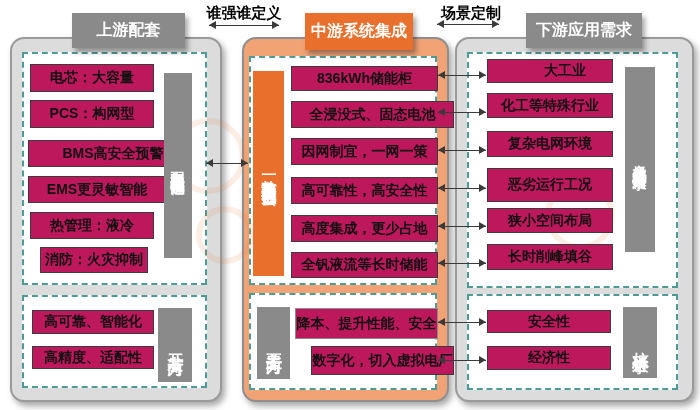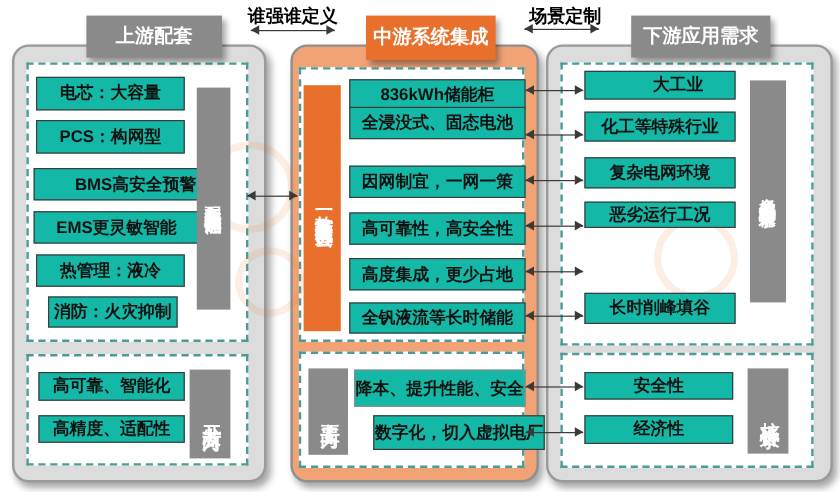--- a/index.html
+++ b/index.html
@@ -13,21 +13,21 @@
   .panel-peach { background:#F1A376; border:2px solid #8F8F8F; }
   .inner { position:absolute; background:#ffffff; border:2px dashed #4D9B96; z-index:1; box-sizing:border-box; }
   .hdr {
     position:absolute; display:flex; align-items:center; justify-content:center;
     color:#ffffff; font-weight:bold; font-size:16px; z-index:5;
     box-shadow:3px 4px 5px rgba(0,0,0,0.35);
   }
   .hdr-gray   { background:#8A8A8A; }
   .hdr-orange { background:#E8702C; }
   .box {
-    position:absolute; background:#14b8a6; border:1.5px solid #3C3C3C;
+    position:absolute; background:#be185d; border:1.5px solid #3C3C3C;
     display:flex; align-items:center; justify-content:center;
     font-weight:bold; font-size:14px; color:#111111; z-index:3;
     box-sizing:border-box; white-space:nowrap;
   }
   .box-light { border-color:#8A8A8A; }
   .vlabel {
     position:absolute; display:flex; align-items:center; justify-content:center;
     writing-mode:vertical-rl; text-orientation:upright;
     background:#8A8A8A; color:#ffffff; font-weight:bold; font-size:15px;
     letter-spacing:2px; z-index:3; box-sizing:border-box;
@@ -87,34 +87,35 @@
   <div class="box" style="left:40px;top:247px;width:108px;height:26px;">消防：火灾抑制</div>
   <div class="vlabel" style="left:164px;top:73px;width:28px;height:185px;font-size:14px;letter-spacing:1px;">配套系统的融合和适配性</div>
 
   <div class="box" style="left:32px;top:310px;width:122px;height:24px;">高可靠、智能化</div>
   <div class="box" style="left:32px;top:346px;width:122px;height:23px;">高精度、适配性</div>
   <div class="vlabel" style="left:158px;top:308px;width:34px;height:74px;font-size:16px;">开发方向</div>
 
   <div class="vlabel vlabel-orange" style="left:253px;top:71px;width:31px;height:205px;letter-spacing:1px;">一款产品打天下的时代已过去</div>
 
   <div class="box" style="left:291px;top:66px;width:147px;height:25px;">836kWh储能柜</div>
-  <div class="box" style="left:291px;top:89px;width:147px;height:27px;">全浸没式、固态电池</div>
+  <div class="box" style="left:291px;top:101px;width:163px;height:27px;">全浸没式、固态电池</div>
   <div class="box" style="left:291px;top:138px;width:147px;height:27px;">因网制宜，一网一策</div>
   <div class="box" style="left:291px;top:177px;width:147px;height:27px;">高可靠性，高安全性</div>
   <div class="box" style="left:291px;top:215px;width:147px;height:27px;">高度集成，更少占地</div>
   <div class="box" style="left:291px;top:252px;width:147px;height:26px;">全钒液流等长时储能</div>
 
   <div class="vlabel" style="left:257px;top:307px;width:33px;height:72px;font-size:16px;">主要方向</div>
   <div class="box box-light" style="left:295px;top:308px;width:143px;height:31px;">降本、提升性能、安全</div>
   <div class="box" style="left:295px;top:346px;width:143px;height:29px;margin-left:16px;">数字化，切入虚拟电厂</div>
 
   <div class="box" style="left:487px;top:59px;width:126px;height:24px;padding-left:30px;">大工业</div>
   <div class="box" style="left:487px;top:93px;width:126px;height:25px;">化工等特殊行业</div>
   <div class="box" style="left:487px;top:131px;width:126px;height:26px;">复杂电网环境</div>
-  <div class="box" style="left:487px;top:168px;width:126px;height:22px;">恶劣运行工况</div>
+  <div class="box" style="left:487px;top:168px;width:126px;height:34px;">恶劣运行工况</div>
+  <div class="box" style="left:487px;top:208px;width:126px;height:25px;">狭小空间布局</div>
   <div class="box" style="left:487px;top:244px;width:126px;height:26px;">长时削峰填谷</div>
   <div class="vlabel" style="left:625px;top:67px;width:30px;height:185px;font-size:14px;letter-spacing:1px;">多样化应用场景与特殊需求</div>
 
   <div class="box" style="left:487px;top:310px;width:124px;height:23px;">安全性</div>
   <div class="box" style="left:487px;top:346px;width:124px;height:24px;">经济性</div>
   <div class="vlabel" style="left:623px;top:307px;width:34px;height:71px;font-size:16px;">核心诉求</div>
 
   <div class="arrow" style="left:206px;top:163px;width:42px;"></div>
 
   <div class="arrow" style="left:438px;top:75px;width:48px;"></div>

